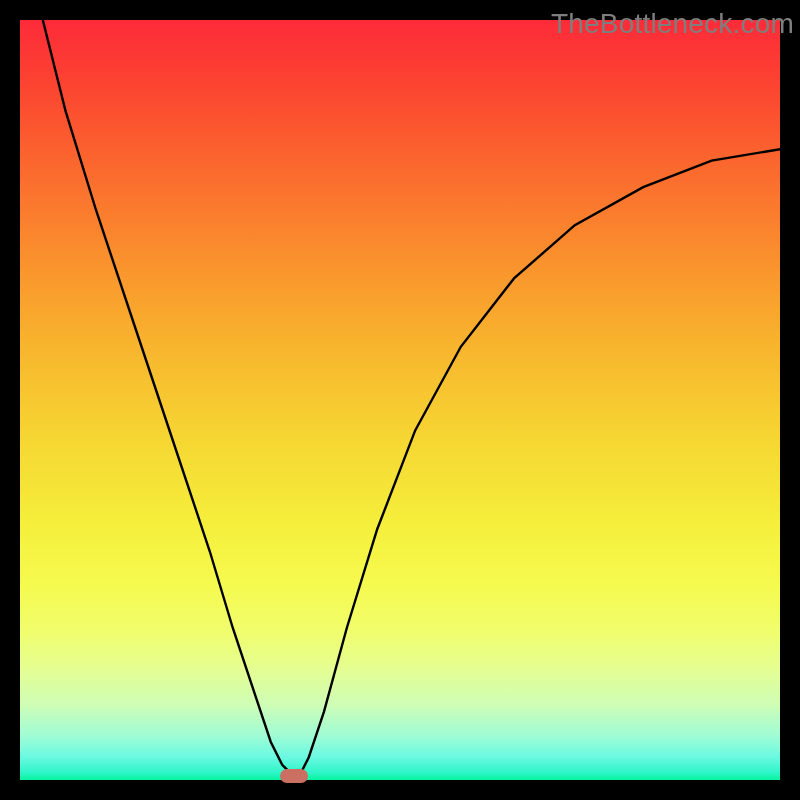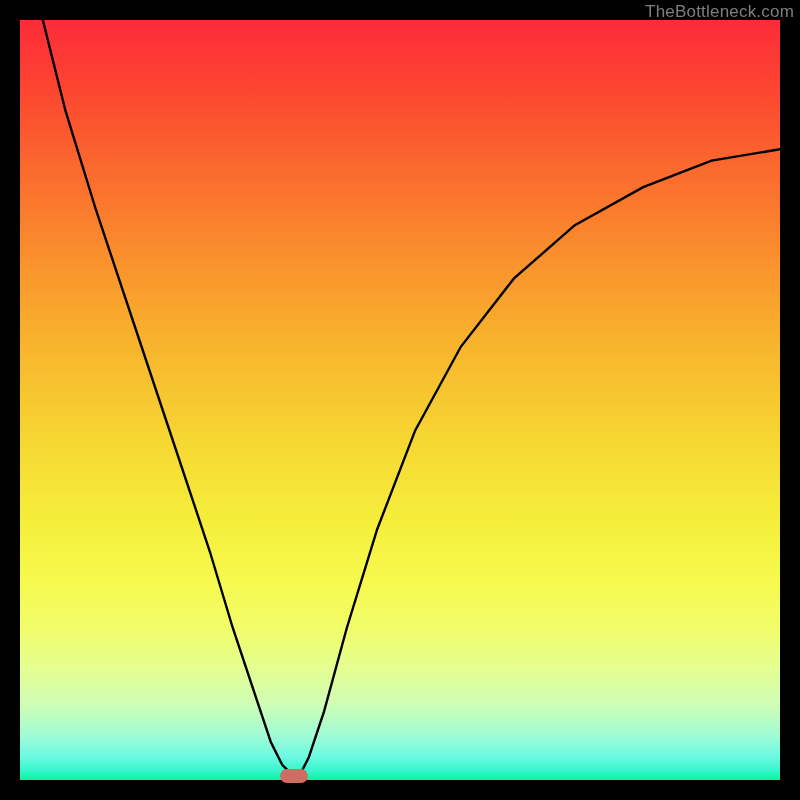--- a/index.html
+++ b/index.html
@@ -38,24 +38,24 @@
       #e6fe8f 85%,
       #cffdb5 90%,
       #a2fcd4 94%,
       #6af9e2 97%,
       #2ff6c8 99%,
       #07f49e 100%
     );
   }
   .watermark {
     position: absolute;
-    top: 2px;
+    top: 8px;
     right: 6px;
     color: #7e7e7e;
-    font-size: 17px;
+    font-size: 28px;
     letter-spacing: 0.2px;
     font-weight: 400;
     user-select: none;
   }
   svg.curve {
     position: absolute;
     left: 0;
     top: 0;
     width: 760px;
     height: 760px;

